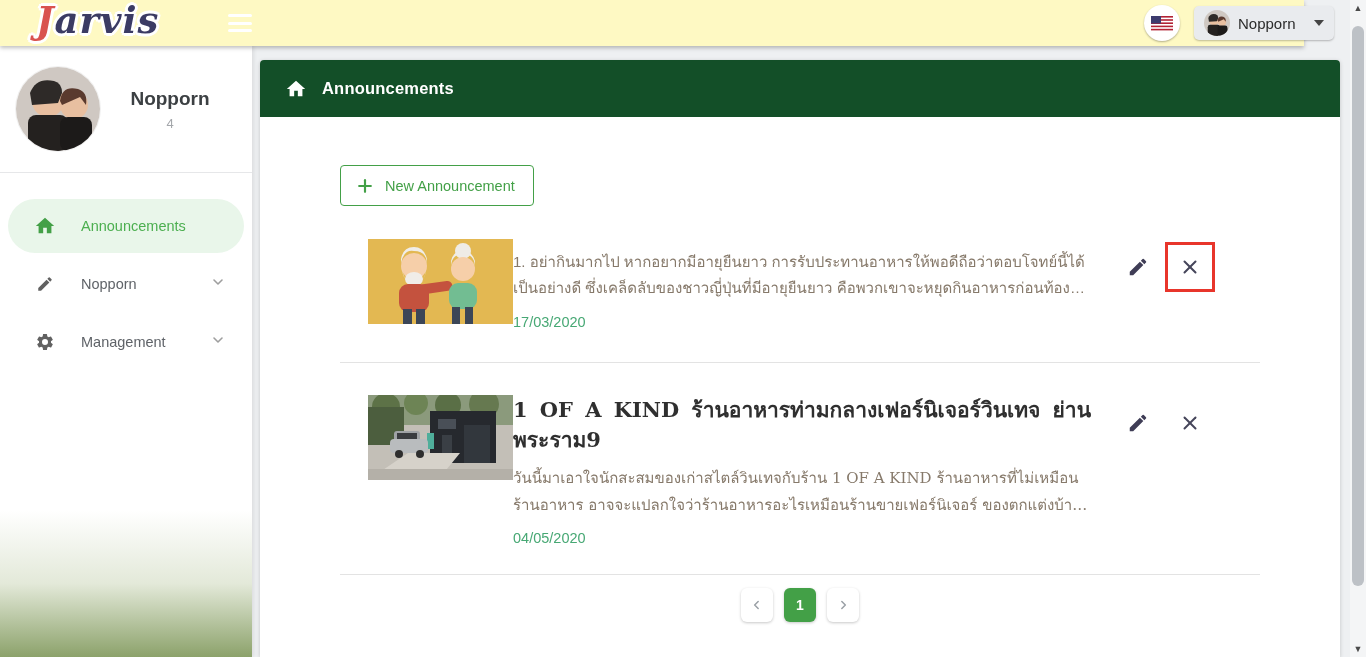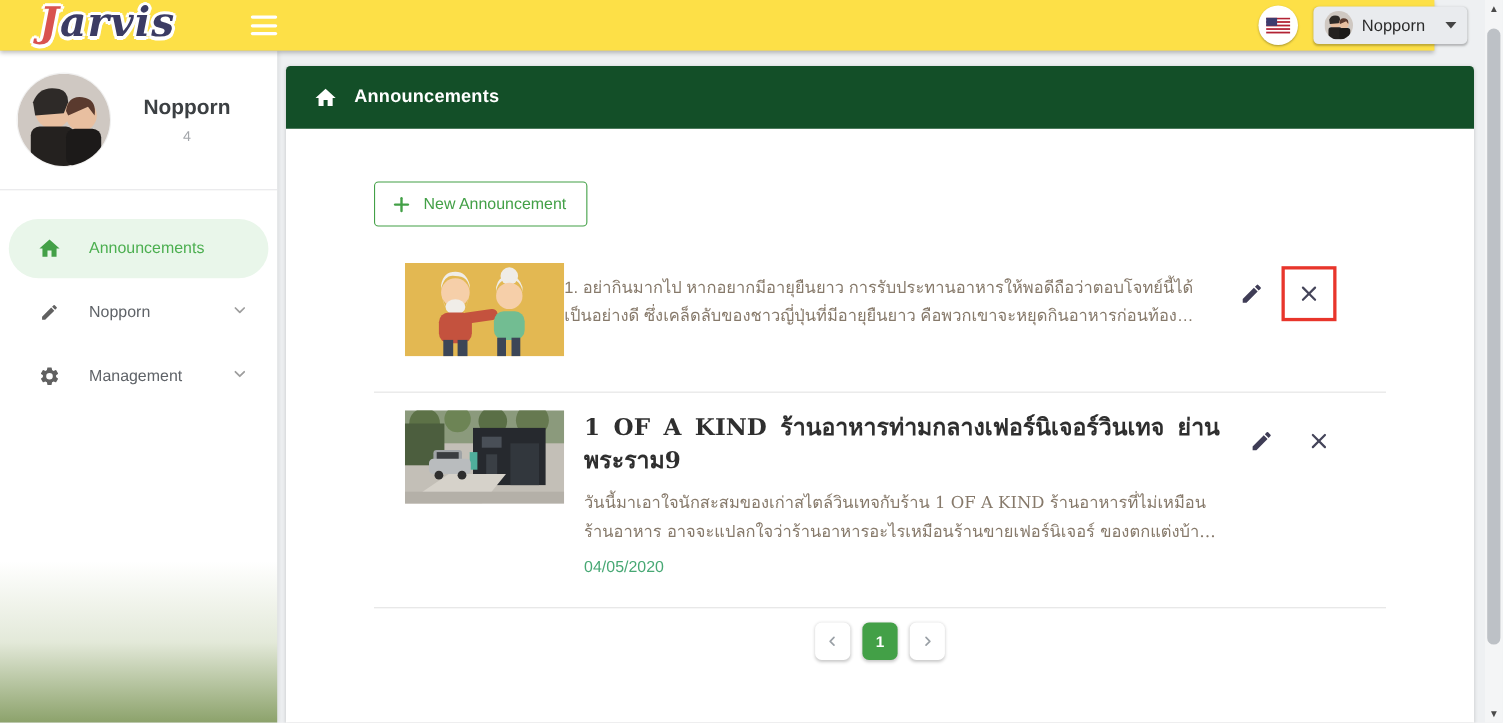--- a/index.html
+++ b/index.html
@@ -1,20 +1,20 @@
 <!DOCTYPE html>
 <html><head>
 <meta charset="utf-8">
 <style>
   * { margin:0; padding:0; box-sizing:border-box; }
   html,body { width:1366px; height:657px; overflow:hidden; font-family:"Liberation Sans", sans-serif; background:#eef0f2; }
   .stage { position:relative; width:1366px; height:657px; }
 
   
-  .topbar { position:absolute; left:0; top:0; width:1304px; height:46px; background:#fde047; box-shadow:0 2px 4px rgba(0,0,0,.25); z-index:30; display:flex; align-items:center; }
+  .topbar { position:absolute; left:0; top:0; width:1304px; height:46px; background:#fef9c3; box-shadow:0 2px 4px rgba(0,0,0,.25); z-index:30; display:flex; align-items:center; }
   .logo { position:absolute; left:36px; top:-2px; font-family:"DejaVu Serif", serif; font-style:italic; font-weight:bold; font-size:37px; letter-spacing:1px; cursor:pointer;
           text-shadow:-2px -2px 0 #fff, 2px -2px 0 #fff, -2px 2px 0 #fff, 2px 2px 0 #fff, 0 -3px 0 #fff, 0 3px 0 #fff, -3px 0 0 #fff, 3px 0 0 #fff; }
   .logo .j { color:#d9534f; }
   .logo .rest { color:#3b3b63; }
   .hamburger { position:absolute; left:228px; top:13px; width:24px; height:20px; display:flex; flex-direction:column; justify-content:space-between; cursor:pointer; padding:1px 0; }
   .hamburger span { display:block; height:3px; border-radius:2px; background:#fff; }
   .flag-btn { position:absolute; left:1144px; top:5px; width:36px; height:36px; border-radius:50%; background:#fff; box-shadow:0 1px 2px rgba(0,0,0,.3); display:flex; align-items:center; justify-content:center; cursor:pointer; }
   .user-chip { position:absolute; left:1194px; top:6px; width:140px; height:34px; background:#e9ebee; border-radius:5px; box-shadow:0 1px 2px rgba(0,0,0,.25); display:flex; align-items:center; padding:0 10px; gap:8px; cursor:pointer; }
   .user-chip .uname { font-size:15px; color:#2b2b2b; flex:1; }
   .caret { width:0; height:0; border-left:5px solid transparent; border-right:5px solid transparent; border-top:6px solid #444; }
@@ -42,21 +42,21 @@
   .main-card { position:absolute; left:260px; top:60px; width:1080px; height:597px; background:#fff; border-radius:4px 4px 0 0; box-shadow:0 1px 4px rgba(0,0,0,.18); z-index:10; }
   .main-header { height:57px; background:#134f28; border-radius:4px 4px 0 0; display:flex; align-items:center; padding-left:25px; gap:15px; }
   .main-header .mh-title { color:#fff; font-size:16.5px; font-weight:bold; letter-spacing:.2px; }
   .main-body { position:relative; height:540px; }
 
   .new-btn { margin:48px 0 0 80px; display:inline-flex; align-items:center; gap:10px; height:41px; padding:0 18px 0 14px; background:#fff; border:1px solid #43a047; border-radius:4px; color:#43a047; font-size:14.5px; cursor:pointer; }
 
   .list { width:920px; margin-left:80px; }
   .row { display:flex; align-items:flex-start; }
   .row-1 { margin-top:33px; }
-  .row-2 { margin-top:16px;gap:18px; }
+  .row-2 { margin-top:32px; }
   .thumb { width:145px; height:85px; flex:none; margin-left:28px; overflow:hidden; }
   .thumb svg { display:block; }
   .row-text { width:578px; flex:none; }
   .row-title { font-size:21px; font-weight:bold; color:#2f2f2f; line-height:1.45; }
   .row-title.serif { font-family:"DejaVu Serif", serif; font-weight:600; text-align:justify; }
   .row-excerpt { margin-top:10px; font-size:15px; line-height:1.75; color:#86796a; display:-webkit-box; -webkit-line-clamp:2; -webkit-box-orient:vertical; overflow:hidden; }
   .row-excerpt.serif { font-family:"DejaVu Serif", serif; }
   .row-date { margin-top:12px; font-size:14.5px; color:#47a874; }
   .row-actions { margin-left:auto; margin-right:50px; display:flex; gap:12px; align-items:center; padding-top:8px; }
   .icon-btn { position:relative; width:40px; height:40px; display:flex; align-items:center; justify-content:center; cursor:pointer; background:none; border:none; }
@@ -207,20 +207,21 @@
               <circle cx="95" cy="12" r="8" fill="#efece6"></circle>
               <circle cx="95" cy="30" r="12" fill="#f6cfa9"></circle>
               <path d="M83 27 Q84 15 95 15 Q106 15 107 27 L107 22 Q104 12 95 12 Q85 12 83 22z" fill="#efece6"></path>
               <rect x="81" y="44" width="28" height="26" rx="9" fill="#72bd92"></rect>
               <rect x="84" y="68" width="8" height="17" fill="#3c4657"></rect>
               <rect x="97" y="68" width="8" height="17" fill="#3c4657"></rect>
             </svg>
           </div>
           <div class="row-text">
             <div class="row-excerpt">1. อย่ากินมากไป หากอยากมีอายุยืนยาว การรับประทานอาหารให้พอดีถือว่าตอบโจทย์นี้ได้เป็นอย่างดี ซึ่งเคล็ดลับของชาวญี่ปุ่นที่มีอายุยืนยาว คือพวกเขาจะหยุดกินอาหารก่อนท้องอิ่ม หรือหลังจากที่...</div>
+            <div class="row-date">17/03/2020</div>
           </div>
           <div class="row-actions">
             <button class="icon-btn">
               <svg width="22" height="22" viewBox="0 0 24 24" fill="#3f3d56">
                   <path d="M3 17.25V21h3.75L17.81 9.94l-3.75-3.75L3 17.25zM20.71 7.04a1 1 0 0 0 0-1.41l-2.34-2.34a1 1 0 0 0-1.41 0l-1.83 1.83 3.75 3.75 1.83-1.83z"></path>
                 </svg>
             </button>
             <button class="icon-btn">
               <svg width="22" height="22" viewBox="0 0 24 24" fill="none" stroke="#45455a" stroke-width="2.2" stroke-linecap="round">
                   <line x1="6" y1="6" x2="18" y2="18"></line>

